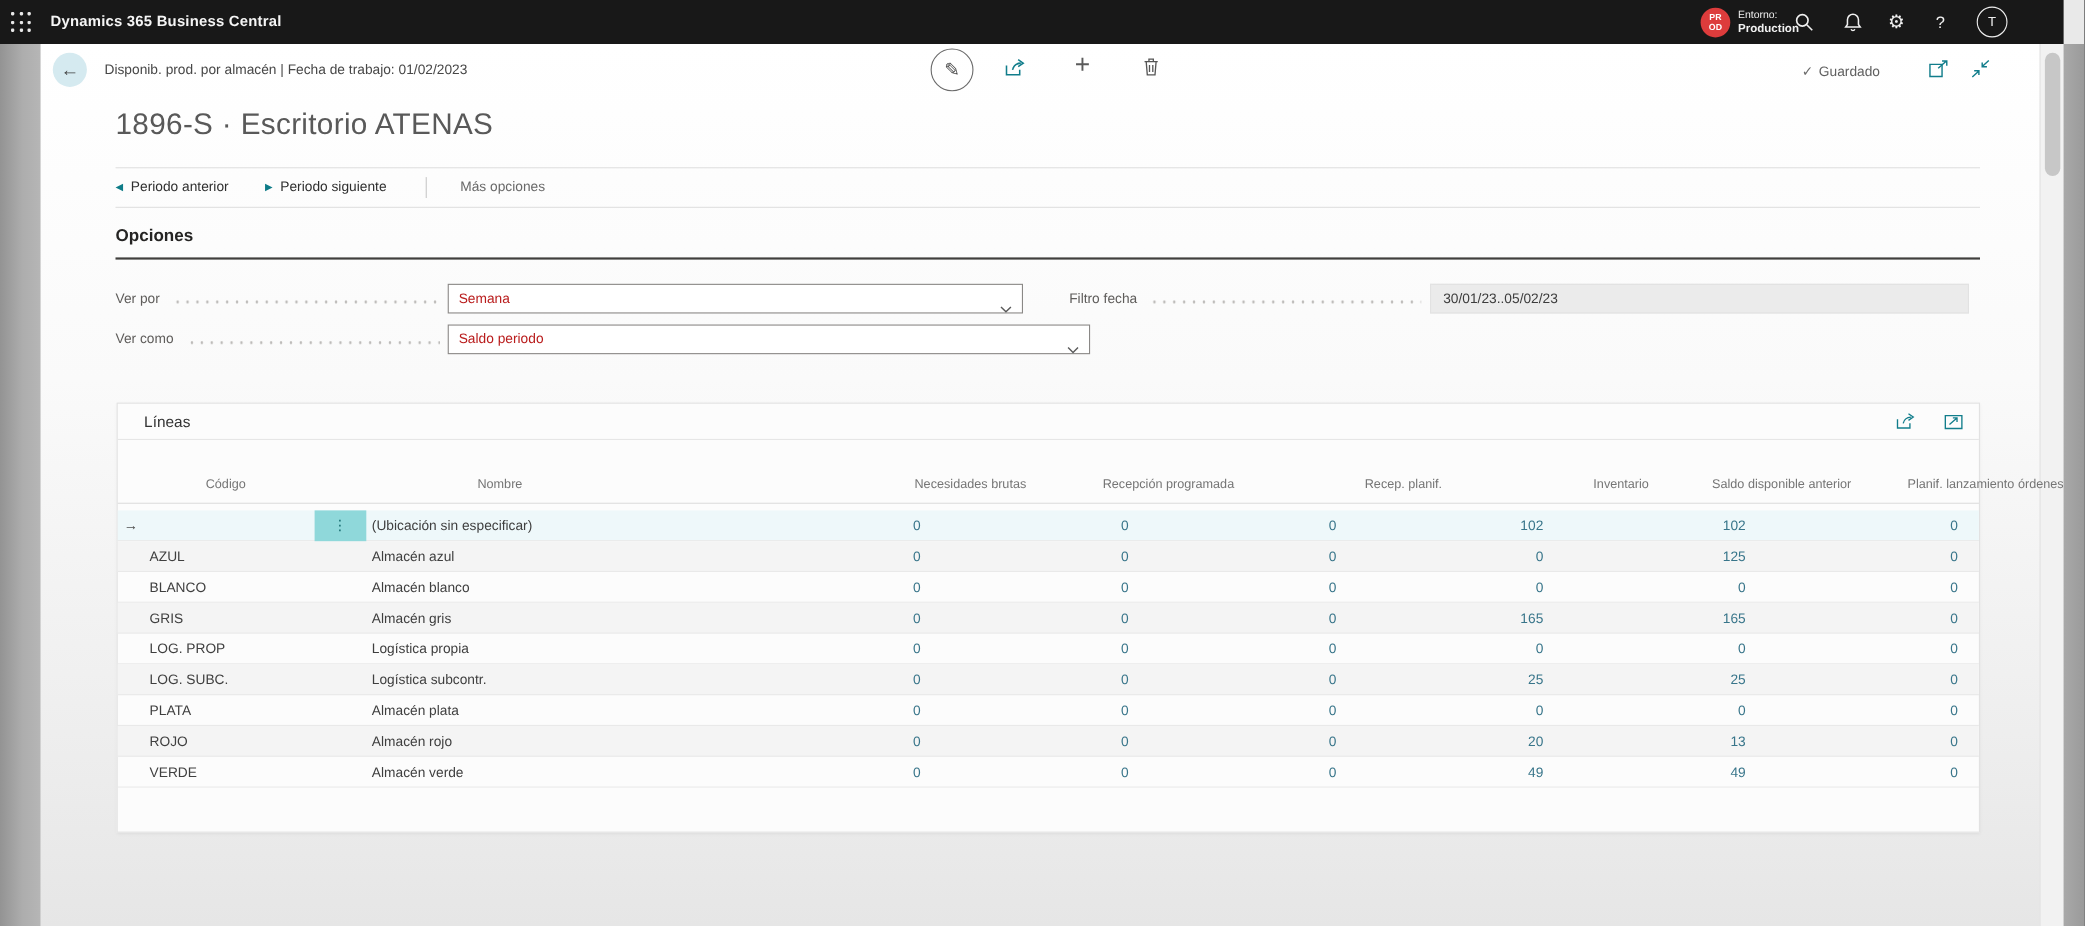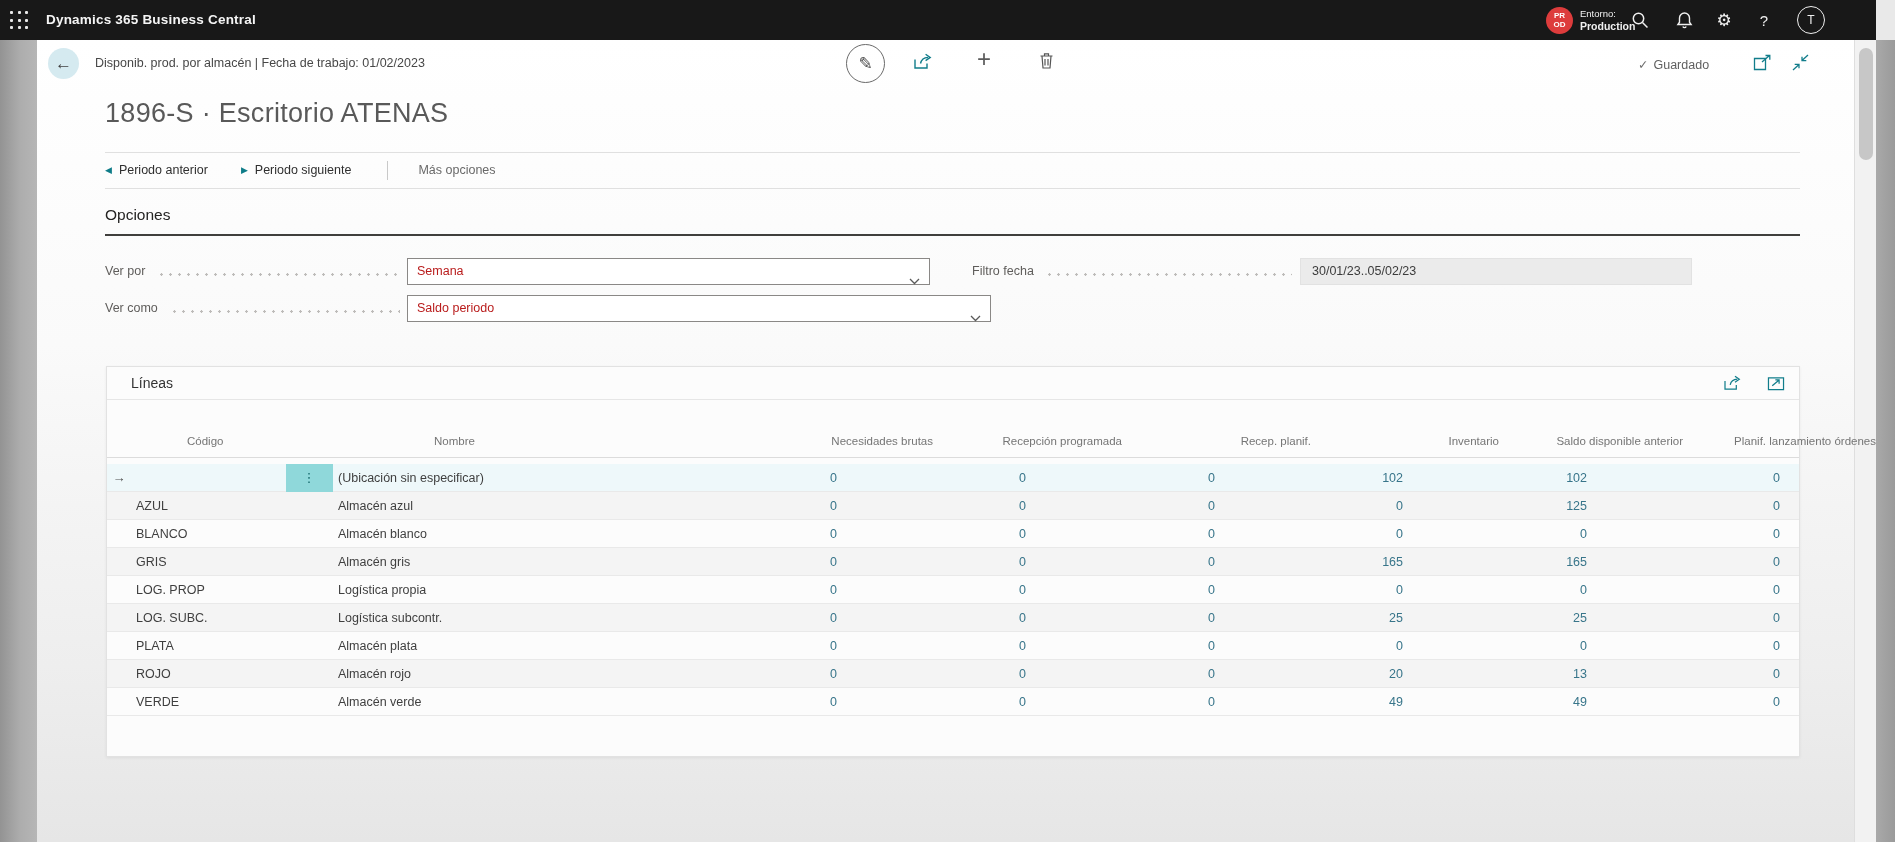--- a/index.html
+++ b/index.html
@@ -46,21 +46,21 @@
   .rule { position:absolute; height:1px; background:#e0e0e0; left:68px; width:1695px; }
   .rule1 { top:112px; } .rule2 { top:148px; }
 
   .actionbar { position:absolute; left:68px; top:112px; height:36px; display:flex; align-items:center; font-size:12.5px; color:#2f2f2f; }
   .act { display:flex; align-items:center; cursor:pointer; }
   .act .tri { color:#0e7c88; font-size:9px; margin-right:7px; }
   .act-prev { margin-right:33px; } .act-next { margin-right:36px; }
   .vsep { width:1px; height:19px; background:#c9c9c9; margin:0 30px 0 0; }
   .act-more { color:#696969; cursor:pointer; }
 
-  .sec-title { position:absolute; left:68px; top:166px; font-size:15.5px; font-weight:400; color:#252423; }
+  .sec-title { position:absolute; left:68px; top:166px; font-size:15.5px; font-weight:700; color:#252423; }
   .sec-underline { position:absolute; left:68px; top:194px; width:1695px; height:2px; background:#403f3d; }
 
   .flabel { position:absolute; height:27px; line-height:27px; font-size:12.5px; color:#5f5d5b; }
   .leader { position:absolute; height:27px; background-image:radial-gradient(circle,#bdbbb9 1.1px,transparent 1.45px); background-size:9px 3px; background-repeat:repeat-x; background-position:0 15px; }
   .combo { position:absolute; height:27px; background:#fff; border:1px solid #8a8886; font-size:12.5px; color:#b91c1c; line-height:25px; padding-left:9px; cursor:pointer; }
   .combo .chev { position:absolute; right:9px; top:10px; color:#5a5a5a; }
   .filterfield { position:absolute; height:27px; background:#ebebeb; border:1px solid #e2e2e2; font-size:12.5px; color:#3c3c3c; line-height:25px; padding-left:11px; cursor:text; }
 
   
   .card { position:absolute; left:69px; top:326px; width:1694px; height:391px; background:#fcfcfc; border:1px solid #e2e2e2; box-shadow:0 1px 3px rgba(0,0,0,.06); }
@@ -218,21 +218,21 @@
     <div class="leader" style="left:133px; top:255px; width:230px;"></div>
     <div class="combo" style="left:370px; top:255px; width:584px;">
       <span>Saldo periodo</span>
       <span class="chev"><svg width="11" height="7" viewBox="0 0 11 7">
             <path d="M1 1l4.5 4.5L10 1" fill="none" stroke="currentColor" stroke-width="1.3"></path>
           </svg></span>
     </div>
 
     <div class="flabel" style="left:935px; top:218px;">Filtro fecha</div>
     <div class="leader" style="left:1008px; top:218px; width:247px;"></div>
-    <div class="filterfield" style="left:1263px; top:218px; width:392px;">
+    <div class="filterfield" style="left:1263px; top:218px; width:490px;">
       <span>30/01/23..05/02/23</span>
     </div>
 
     <div class="card">
       <div class="card-head">
         <div class="card-title">Líneas</div>
         <div class="card-icons">
           <span>
             <svg width="20" height="16" viewBox="0 0 21 17">
                 <path d="M2 6.5V15h12v-4.5" fill="none" stroke="currentColor" stroke-width="1.3"></path>

